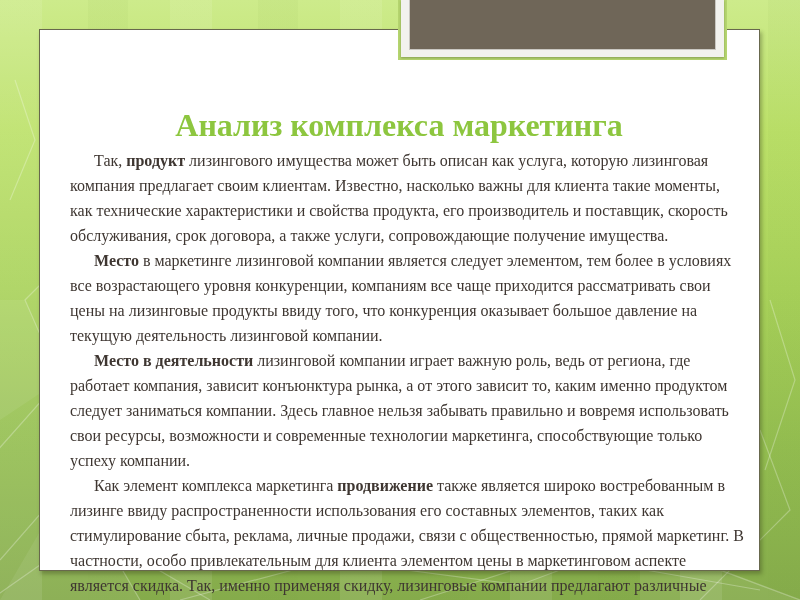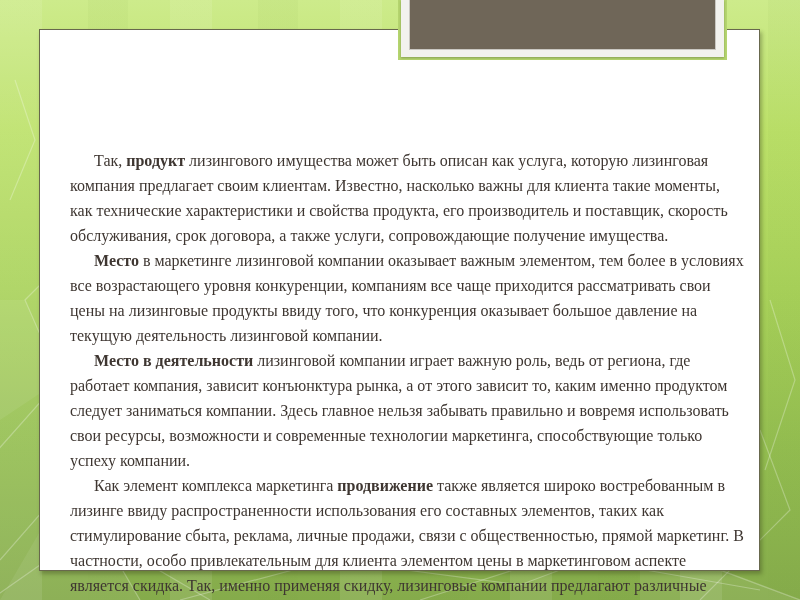--- a/index.html
+++ b/index.html
@@ -108,21 +108,22 @@
   </svg>
 
   <div class="card"></div>
 
   <div class="tab-accent">
     <div class="tab-frame">
       <div class="tab-fill"></div>
     </div>
   </div>
 
+  <h1 class="title">Анализ комплекса маркетинга</h1>
 
   <div class="body-text">
       <p><span>Так, </span><span class="bold">продукт</span><span> лизингового имущества может быть описан как услуга, которую лизинговая компания предлагает своим клиентам. Известно, насколько важны для клиента такие моменты, как технические характеристики и свойства продукта, его производитель и поставщик, скорость обслуживания, срок договора, а также услуги, сопровождающие получение имущества.</span></p>
-      <p><span class="bold">Место</span><span> в маркетинге лизинговой компании оказывает важным элементом, тем более в условиях все возрастающего уровня конкуренции, компаниям все чаще приходится рассматривать свои цены на лизинговые продукты ввиду того, что конкуренция оказывает большое давление на текущую деятельность лизинговой компании.</span></p>
+      <p><span class="bold">Место</span><span> в маркетинге лизинговой компании является следует элементом, тем более в условиях все возрастающего уровня конкуренции, компаниям все чаще приходится рассматривать свои цены на лизинговые продукты ввиду того, что конкуренция оказывает большое давление на текущую деятельность лизинговой компании.</span></p>
       <p><span class="bold">Место в деятельности</span><span> лизинговой компании играет важную роль, ведь от региона, где работает компания, зависит конъюнктура рынка, а от этого зависит то, каким именно продуктом следует заниматься компании. Здесь главное нельзя забывать правильно и вовремя использовать свои ресурсы, возможности и современные технологии маркетинга, способствующие только успеху компании.</span></p>
       <p><span>Как элемент комплекса маркетинга </span><span class="bold">продвижение</span><span> также является широко востребованным в лизинге ввиду распространенности использования его составных элементов, таких как стимулирование сбыта, реклама, личные продажи, связи с общественностью, прямой маркетинг. В частности, особо привлекательным для клиента элементом цены в маркетинговом аспекте является скидка. Так, именно применяя скидку, лизинговые компании предлагают различные спецпредложения и программы по лизинговым продуктам.</span></p>
     </div>
 
 </div>
 
 </body></html>

